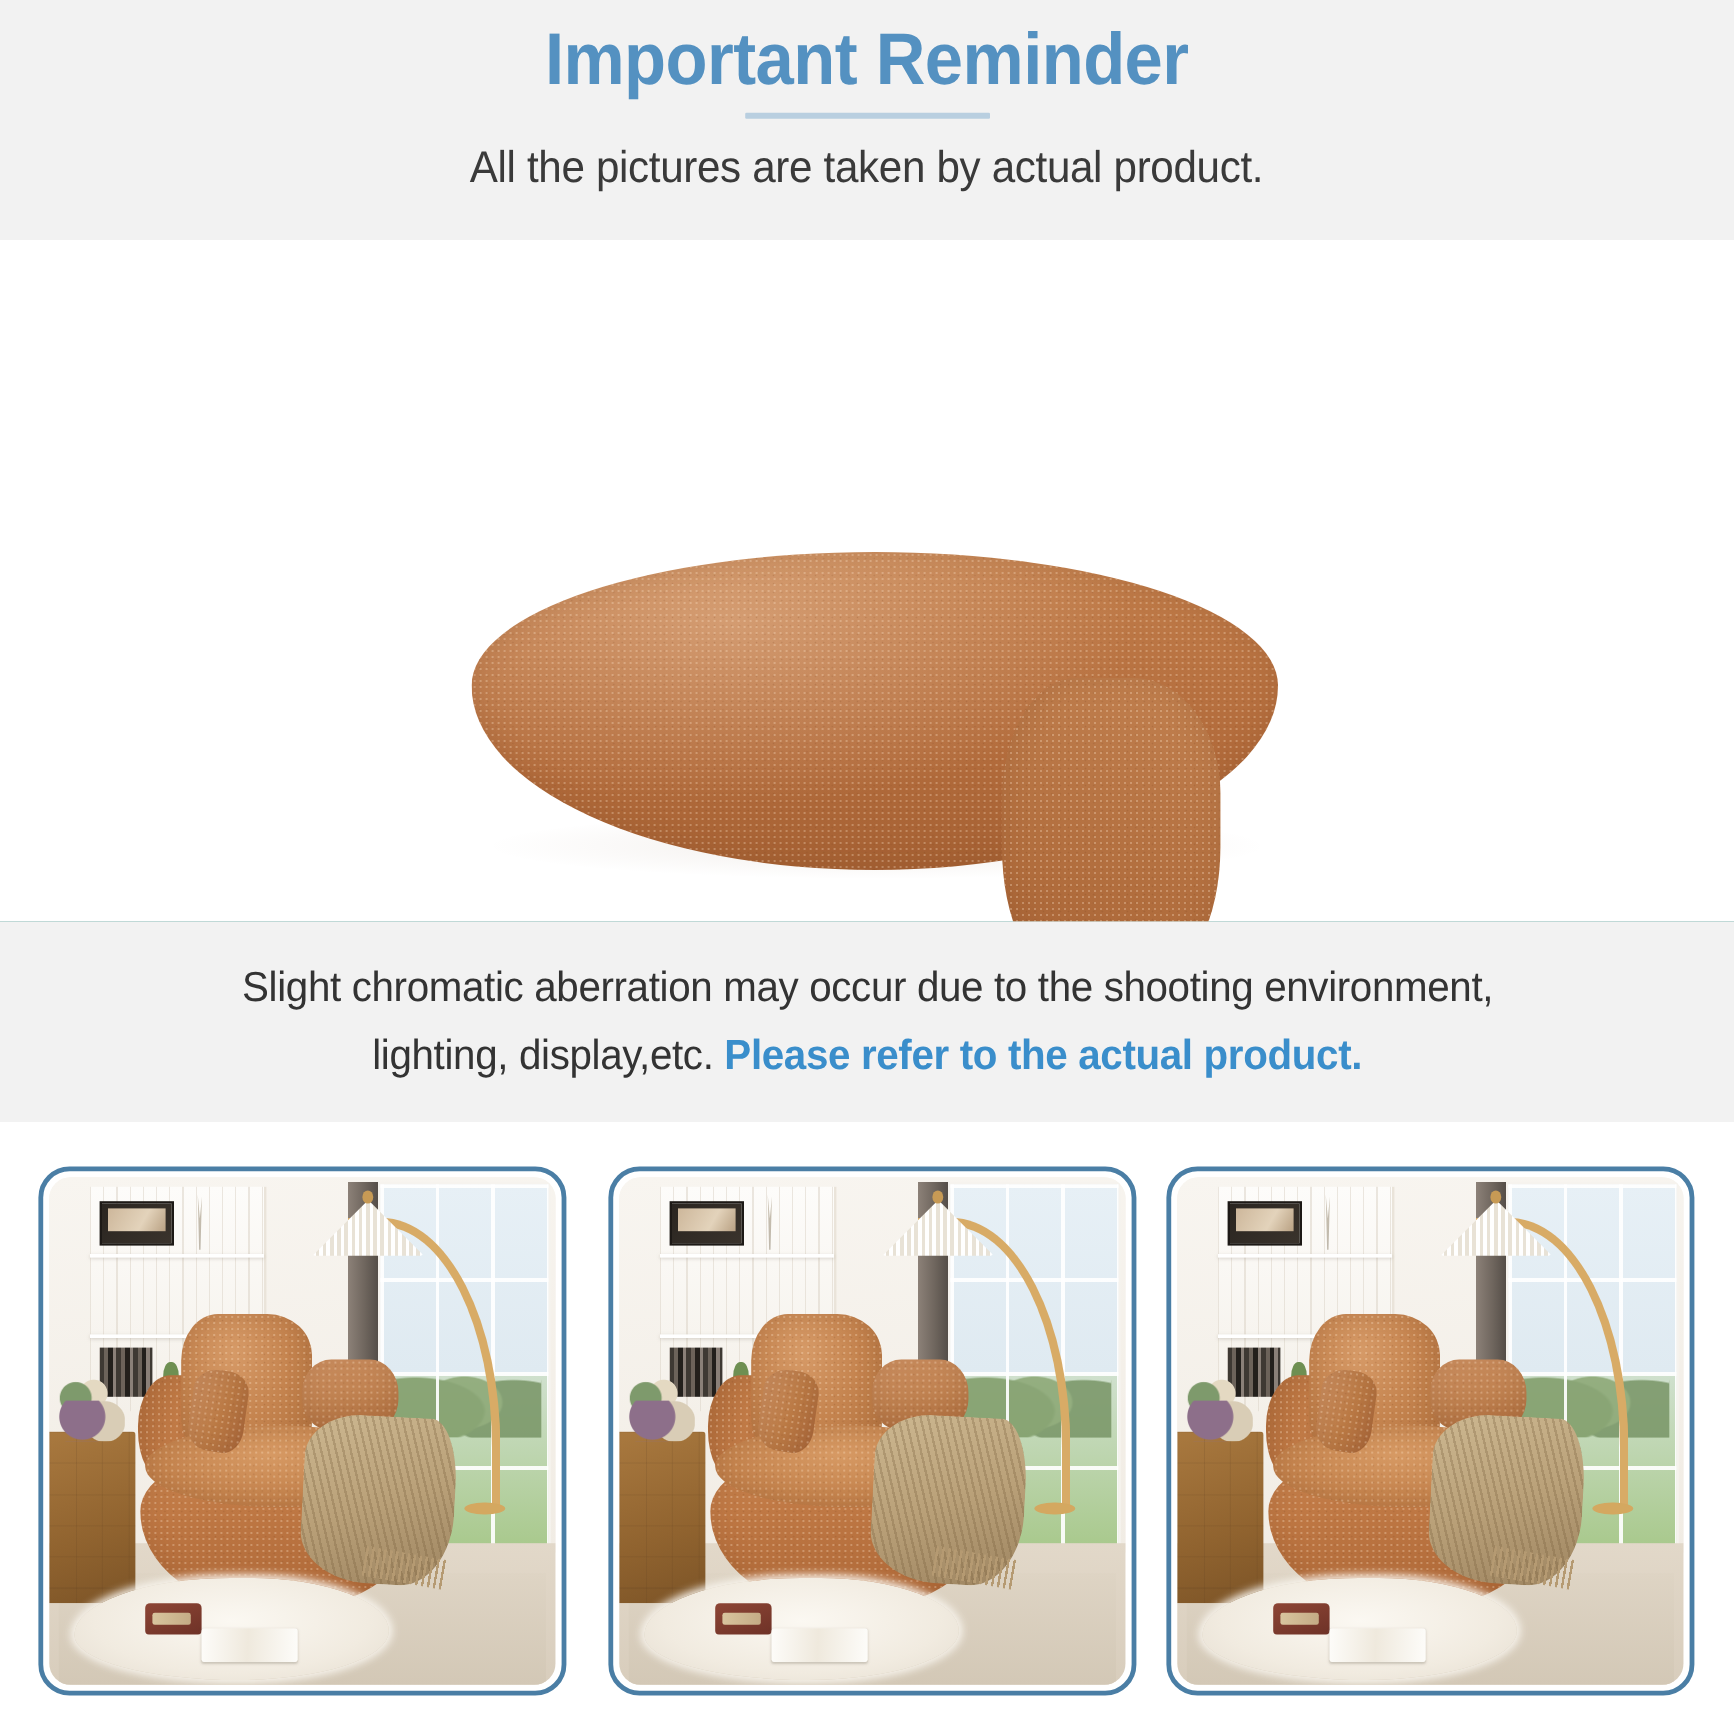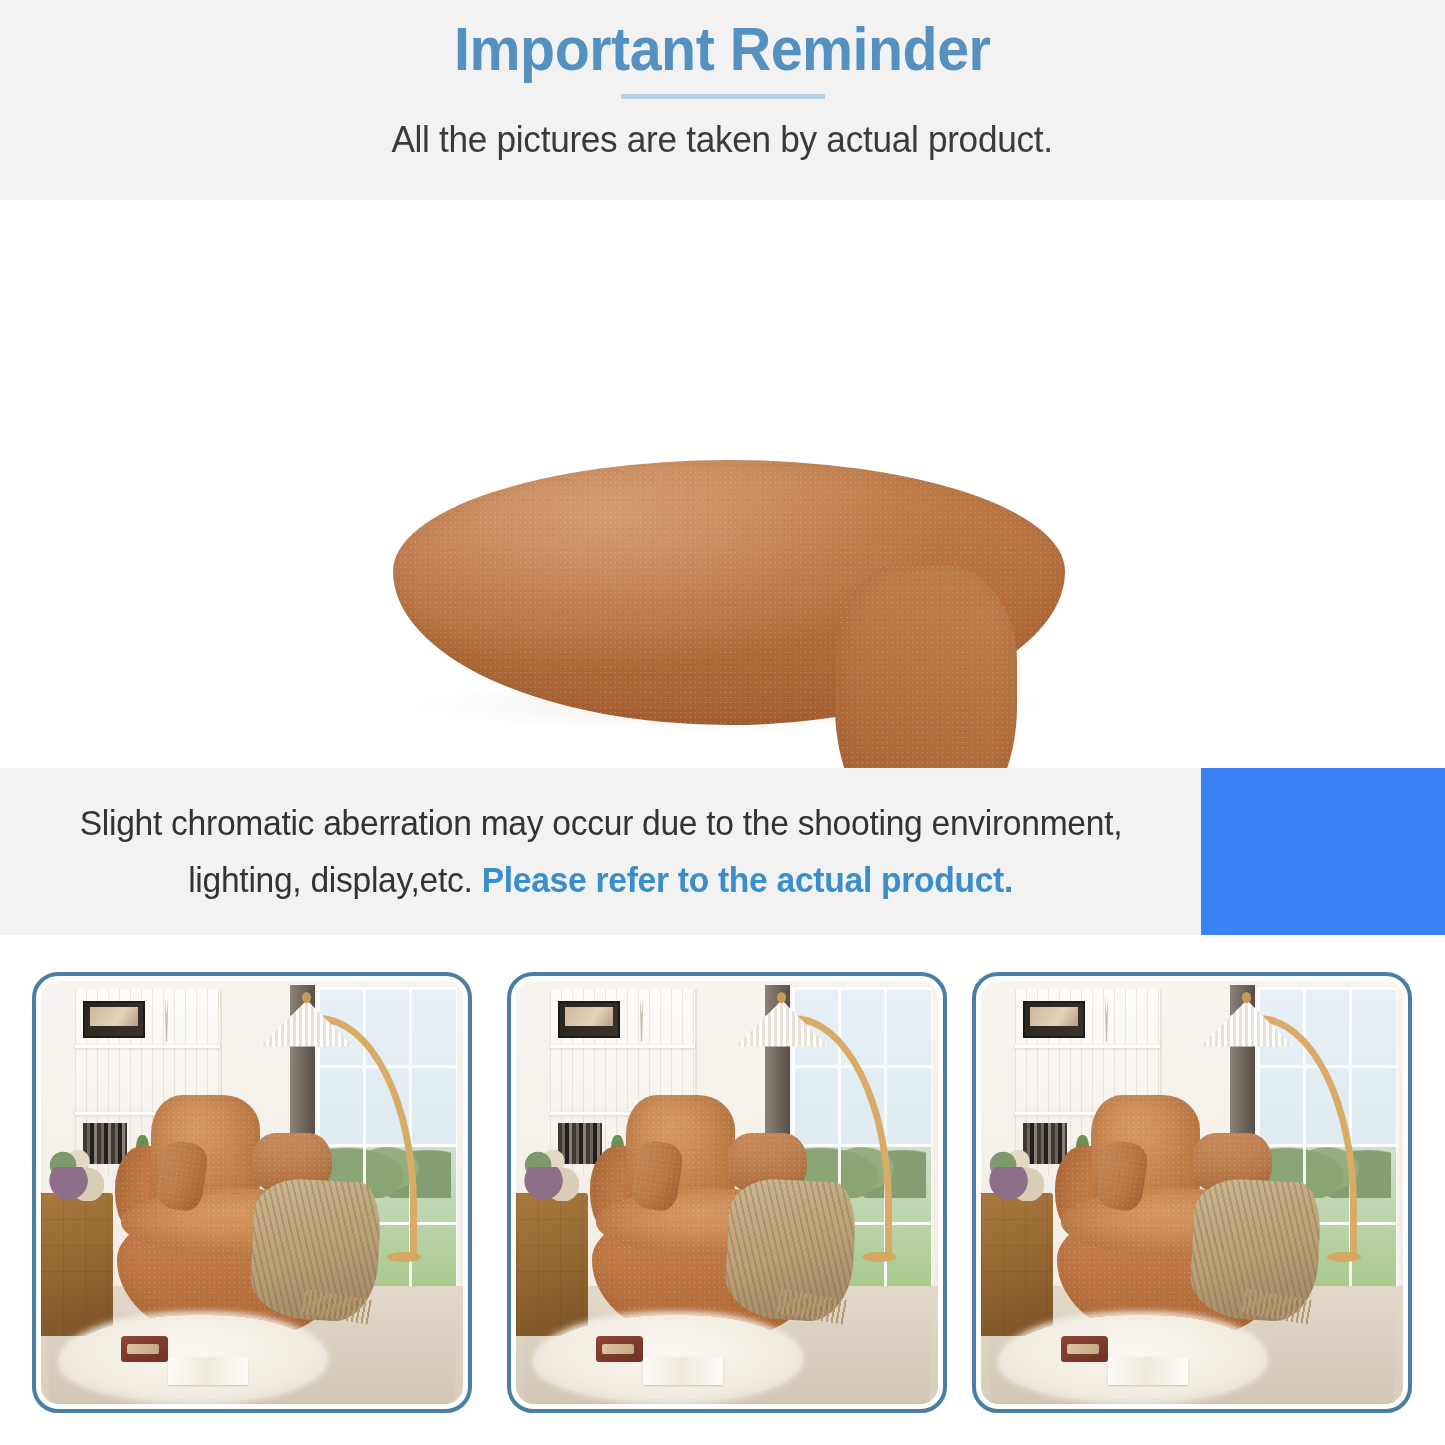--- a/index.html
+++ b/index.html
@@ -10,21 +10,21 @@
     height: 1445px;
     background: #ffffff;
     font-family: "Liberation Sans", "DejaVu Sans", sans-serif;
     overflow: hidden;
   }
 
   .page {
     position: relative;
     width: 1445px;
     height: 1445px;
-    background: #3b82f6;
+    background: #0f766e;
   }
 
   
   .header-band {
     position: absolute;
     left: 0; top: 0;
     width: 1445px;
     height: 200px;
     background: #f2f2f2;
     display: flex;
@@ -128,21 +128,21 @@
       radial-gradient(rgba(120,66,30,0.40) 0.7px, transparent 0.8px);
     background-size: 5px 5px, 7px 7px;
     background-position: 0 0, 3px 2px;
     pointer-events: none;
   }
 
   
   .notice-band {
     position: absolute;
     left: 0; top: 768px;
-    width: 1201px;
+    width: 1445px;
     height: 167px;
     background: #f2f2f2;
     display: flex;
     flex-direction: column;
     align-items: center;
     justify-content: center;
   }
 
   .notice-line {
     font-size: 35px;

